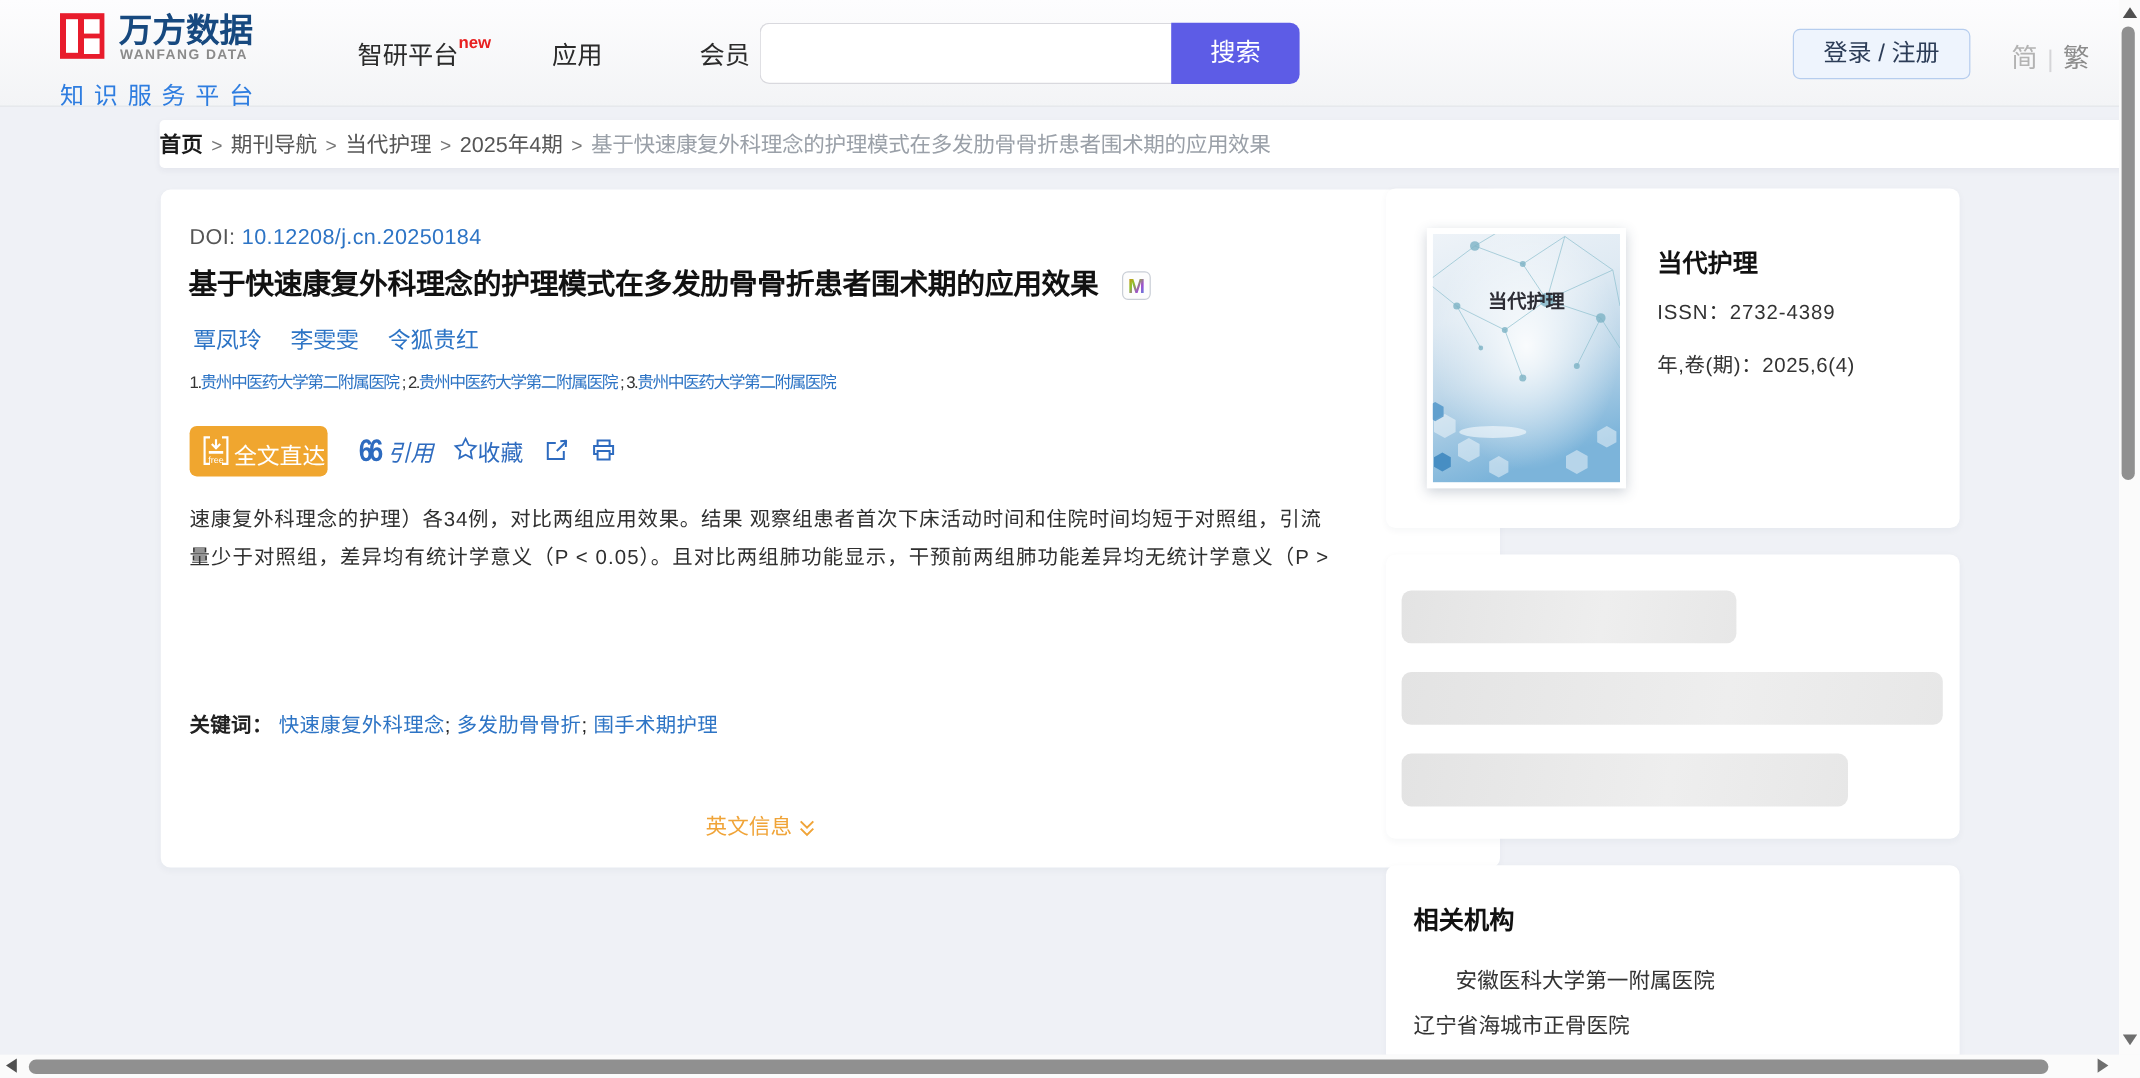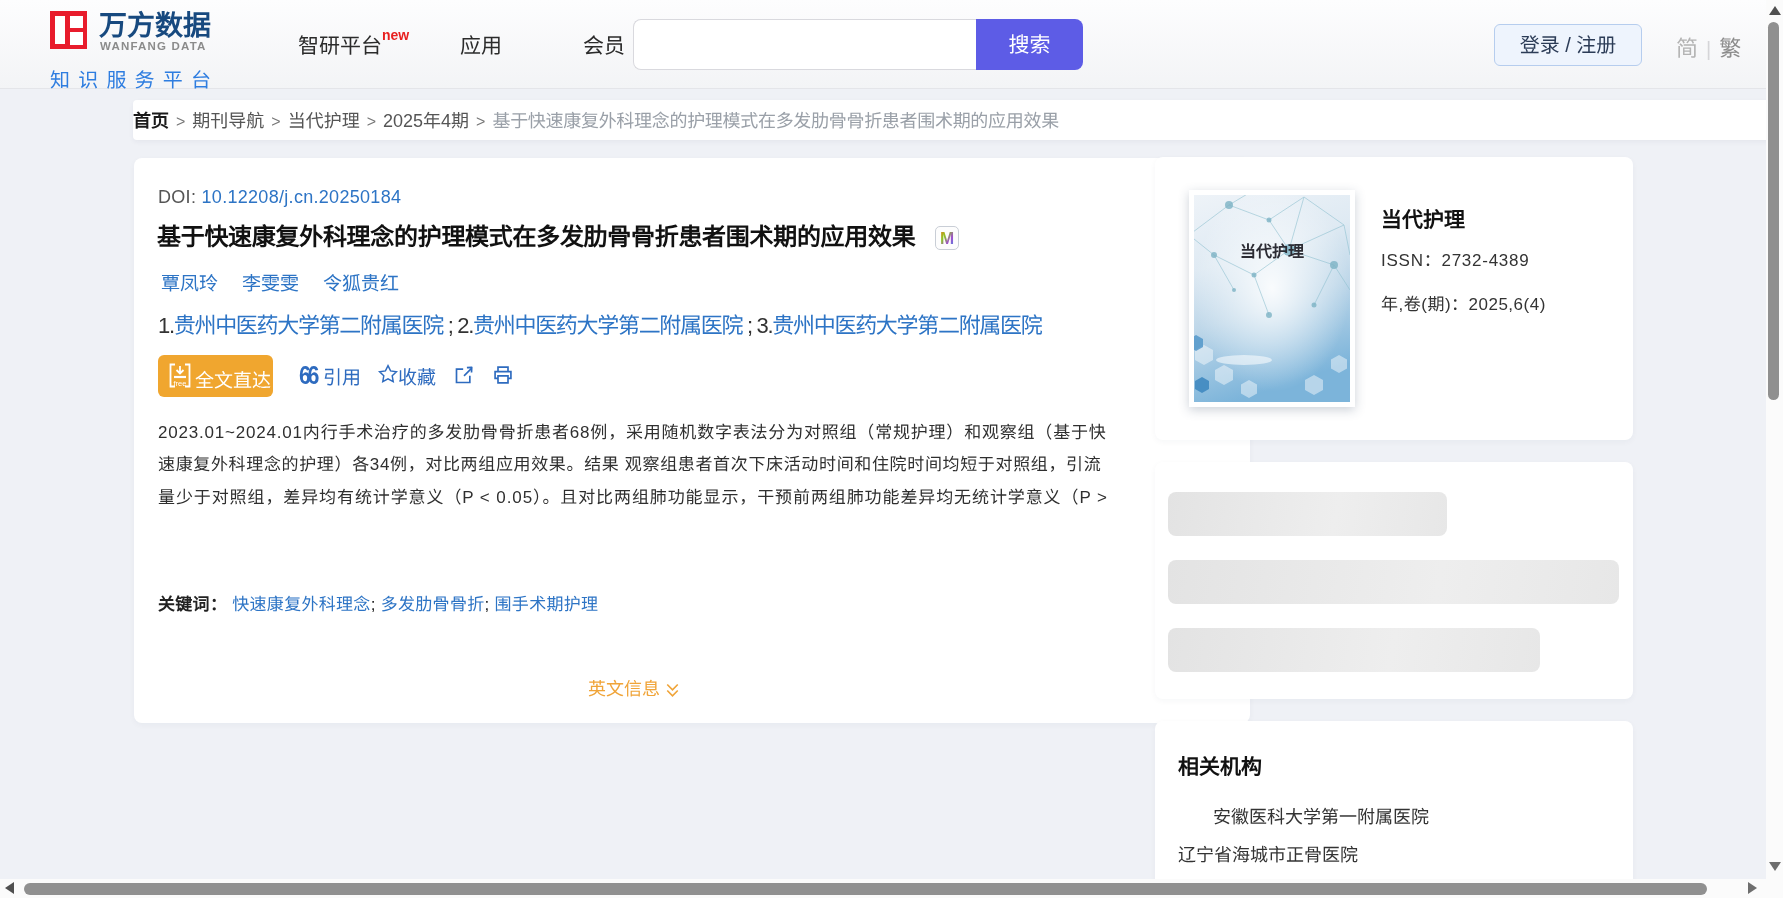--- a/index.html
+++ b/index.html
@@ -27,21 +27,21 @@
 #crumb .gt{color:#777;padding:0 7px;font-size:16px;}
 #crumb .cur{color:#9aa0a8;letter-spacing:-0.3px;}
 
 #main{position:absolute;left:134px;top:158px;width:1116px;height:565px;background:#fff;border-radius:8px;box-shadow:0 2px 6px rgba(30,40,80,.04);}
 #doi{position:absolute;left:24px;top:29px;font-size:18px;color:#555;letter-spacing:0.3px;}
 #doi a{color:#2d74c5;text-decoration:none;}
 #title{position:absolute;left:23px;top:59px;font-size:24px;font-weight:bold;color:#111;letter-spacing:-0.3px;}
 #mbadge{position:absolute;left:801px;top:68px;width:24px;height:24px;background:#fdfdfd;border:1px solid #c9ced6;border-radius:5px;text-align:center;}
 #authors{position:absolute;left:27px;top:110px;font-size:19px;color:#2d74c5;}
 #authors span{margin-right:24px;}
-#affil{position:absolute;left:24px;top:149px;font-size:22px;color:#333;letter-spacing:-1.3px;}
+#affil{position:absolute;left:24px;top:149px;font-size:14px;color:#333;letter-spacing:-1.3px;}
 #affil a{color:#2d74c5;text-decoration:none;}
 #fullbtn{position:absolute;left:24px;top:197px;width:115px;height:42px;background:#f0a62f;border-radius:6px;color:#fff;}
 #fullbtn .txt{position:absolute;left:37px;top:10px;font-size:19px;}
 .act{position:absolute;top:204px;font-size:19px;color:#2e6bbf;}
 
 #abst{position:absolute;left:24px;top:259px;width:945px;font-size:17px;color:#2f2f2f;}
 #abst .ln{height:32.4px;line-height:32.4px;white-space:nowrap;}
 #abst b{color:#222;}
 #kw{position:absolute;left:24px;top:432px;font-size:17px;color:#222;letter-spacing:0.3px;}
 #kw b{font-size:17px;}
@@ -115,21 +115,21 @@
           <path d="M6 1.5 H1.5 V23.5 H6"></path>
           <path d="M16 1.5 H20.5 V23.5 H16"></path>
           <path d="M11 3 V10 M7.5 7 L11 10.5 L14.5 7"></path>
           <path d="M5 14 H17" stroke-width="2.2"></path>
         </g>
         <text x="11" y="22.5" text-anchor="middle" font-size="7.5" fill="#fff" font-family="Liberation Sans">free</text>
       </svg>
       <div class="txt">全文直达</div>
     </div>
     <div class="act" style="left:165px;top:202px;font-size:26px;font-weight:bold;letter-spacing:-4px;transform:scaleX(0.82);transform-origin:0 0;">66</div>
-    <div class="act" style="left:189px;">引用</div>
+    <div class="act" style="left:189px;font-style:italic;">引用</div>
     <div class="act" style="left:243px;top:205px;">
       <svg width="22" height="22" viewBox="0 0 24 24" fill="none" stroke="#2e6bbf" stroke-width="1.6">
         <path d="M12 2.8 L14.8 8.6 L21.2 9.5 L16.6 14 L17.7 20.4 L12 17.4 L6.3 20.4 L7.4 14 L2.8 9.5 L9.2 8.6 Z"></path>
       </svg>
     </div>
     <div class="act" style="left:264px;">收藏</div>
     <div class="act" style="left:320px;top:207px;">
       <svg width="20" height="20" viewBox="0 0 24 24" fill="none" stroke="#2e6bbf" stroke-width="2">
         <path d="M19 13 V21 H3 V5 H11"></path>
         <path d="M21 4 L12 13"></path>
@@ -138,21 +138,20 @@
     </div>
     <div class="act" style="left:359px;top:207px;">
       <svg width="20" height="20" viewBox="0 0 24 24" fill="none" stroke="#2e6bbf" stroke-width="2">
         <path d="M6 8 V2.5 H18 V8"></path>
         <path d="M6 16 H2.5 V8 H21.5 V16 H18"></path>
         <path d="M6 13 H18 V21.5 H6 Z"></path>
       </svg>
     </div>
 
     <div id="abst">
-      <div class="ln" style="letter-spacing:0.8px;">2023.01~2024.01内行手术治疗的多发肋骨骨折患者68例，采用随机数字表法分为对照组（常规护理）和观察组（基于快</div>
       <div class="ln" style="letter-spacing:0.65px;">速康复外科理念的护理）各34例，对比两组应用效果。结果 观察组患者首次下床活动时间和住院时间均短于对照组，引流</div>
       <div class="ln" style="letter-spacing:0.9px;">量少于对照组，差异均有统计学意义（P &lt; 0.05）。且对比两组肺功能显示，干预前两组肺功能差异均无统计学意义（P &gt;</div>
     </div>
     <div id="kw"><b>关键词：</b> <a>快速康复外科理念</a>; <a>多发肋骨骨折</a>; <a>围手术期护理</a></div>
     <div id="eninfo">英文信息 <svg width="15" height="15" viewBox="0 0 20 20" style="vertical-align:-2.5px;">
             <g fill="none" stroke="#f0a438" stroke-width="2.2">
               <path d="M3 2 L10 9 L17 2"></path>
               <path d="M3 10 L10 17 L17 10"></path>
             </g>
           </svg></div>

